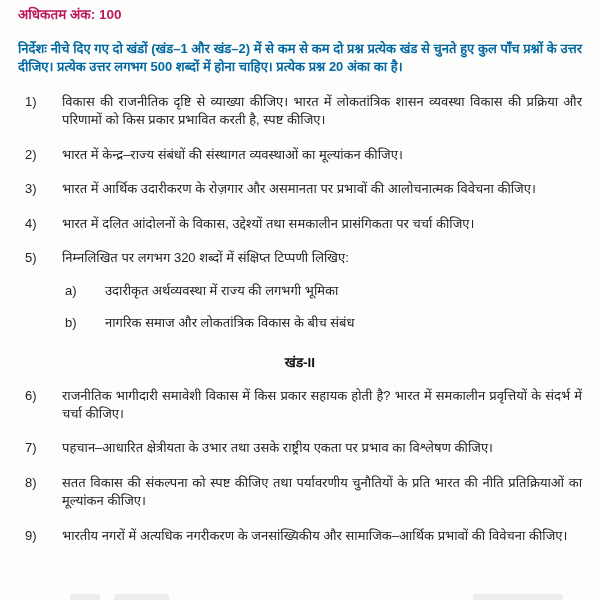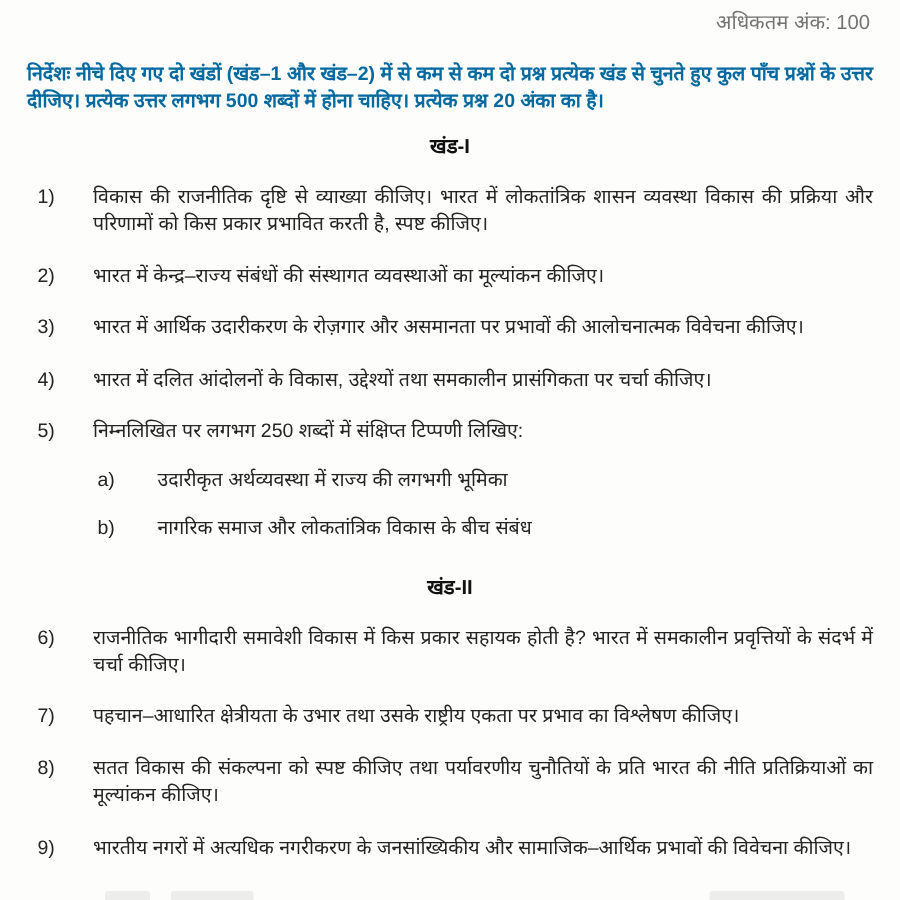--- a/index.html
+++ b/index.html
@@ -10,25 +10,24 @@
     color:#1f1f1f;
     overflow:hidden;
     position:relative;
   }
   .page{
     width:600px; height:600px;
     padding:5px 18px 0 18px;
     background:#fdfdfc;
   }
   .marks-row{
-    text-align:right;
     padding-right:2px;
     font-size:13.5px;
-    font-weight:normal;
-    color:#737373;
+    font-weight:bold;
+    color:#be185d;
   }
   .instructions{
     margin-top:17px;
     font-size:13px;
     font-weight:bold;
     line-height:1.42;
     text-align:justify;
     color:#0369a1;
   }
   .section-title{
@@ -86,21 +85,20 @@
 </style>
 </head>
 <body>
 
 <div class="page">
 
   <div class="marks-row">अधिकतम अंक: 100</div>
 
   <div class="instructions">निर्देशः नीचे दिए गए दो खंडों (खंड–1 और खंड–2) में से कम से कम दो प्रश्न प्रत्येक खंड से चुनते हुए कुल पाँच प्रश्नों के उत्तर दीजिए। प्रत्येक उत्तर लगभग 500 शब्दों में होना चाहिए। प्रत्येक प्रश्न 20 अंका का है।</div>
 
-  <div class="section-title">खंड-I</div>
 
   <div class="q">
     <div class="q-num">1)</div>
     <div class="q-text">विकास की राजनीतिक दृष्टि से व्याख्या कीजिए। भारत में लोकतांत्रिक शासन व्यवस्था विकास की प्रक्रिया और परिणामों को किस प्रकार प्रभावित करती है, स्पष्ट कीजिए।</div>
   </div>
 
   <div class="q">
     <div class="q-num">2)</div>
     <div class="q-text">भारत में केन्द्र–राज्य संबंधों की संस्थागत व्यवस्थाओं का मूल्यांकन कीजिए।</div>
   </div>
@@ -110,21 +108,21 @@
     <div class="q-text">भारत में आर्थिक उदारीकरण के रोज़गार और असमानता पर प्रभावों की आलोचनात्मक विवेचना कीजिए।</div>
   </div>
 
   <div class="q">
     <div class="q-num">4)</div>
     <div class="q-text">भारत में दलित आंदोलनों के विकास, उद्देश्यों तथा समकालीन प्रासंगिकता पर चर्चा कीजिए।</div>
   </div>
 
   <div class="q">
     <div class="q-num">5)</div>
-    <div class="q-text">निम्नलिखित पर लगभग 250 शब्दों में संक्षिप्त टिप्पणी लिखिए:</div>
+    <div class="q-text">निम्नलिखित पर लगभग 320 शब्दों में संक्षिप्त टिप्पणी लिखिए:</div>
   </div>
 
   <div class="sub">
     <div class="sub-label">a)</div>
     <div class="sub-text">उदारीकृत अर्थव्यवस्था में राज्य की लगभगी भूमिका</div>
   </div>
 
   <div class="sub">
     <div class="sub-label">b)</div>
     <div class="sub-text">नागरिक समाज और लोकतांत्रिक विकास के बीच संबंध</div>

